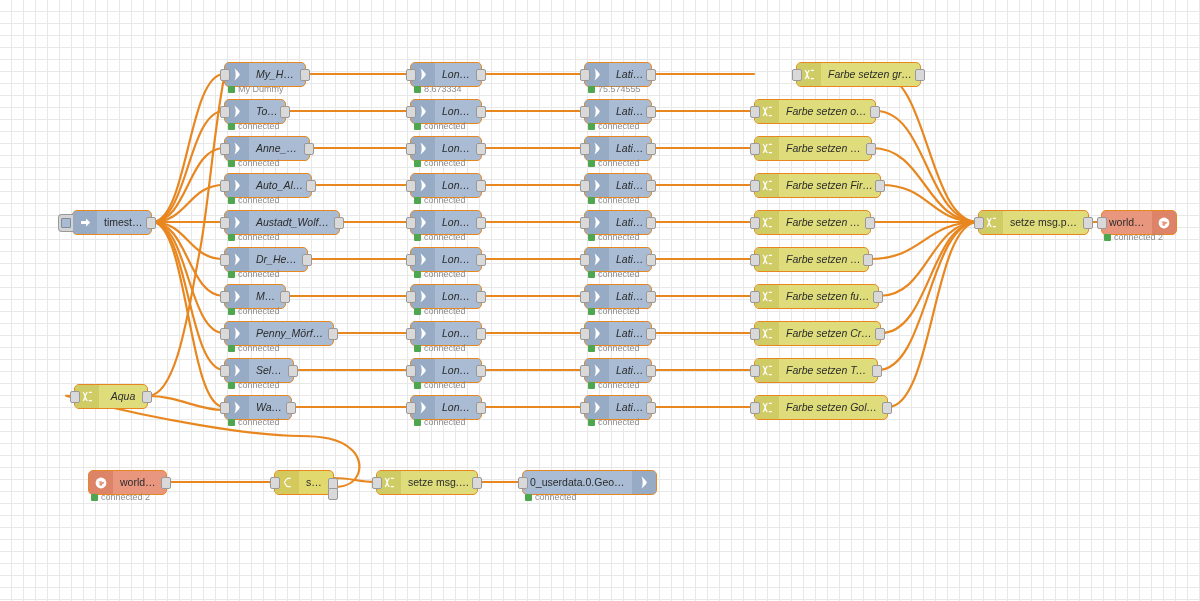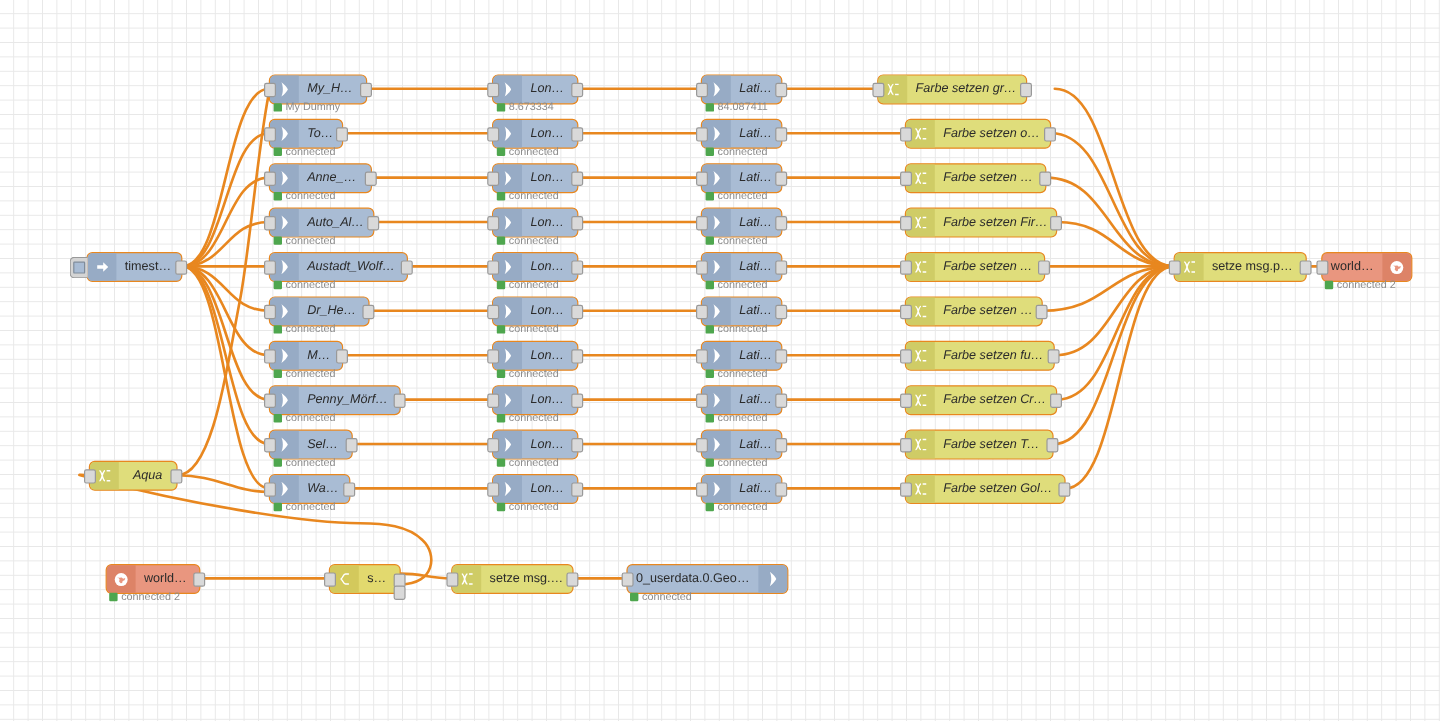--- a/index.html
+++ b/index.html
@@ -480,21 +480,21 @@
           <svg width="13" height="15" viewBox="0 0 13 15">
             <path d="M3.5 1.5c3 2.2 4.6 4.3 5.4 6 -0.8 1.7 -2.4 3.8 -5.4 6 1.6-3.2 1.6-8.8 0-12z" fill="#fff"></path>
           </svg>
         </div>
         <div class="lbl">Latitude</div>
         <div class="port in"></div>
         <div class="port out"></div>
       </div>
       <div class="status" style="left: 588px; top: 84px;">
         <span class="dot"></span>
-        <span>84.087411</span>
+        <span>75.574555</span>
       </div>
       <div class="node t-device italic" style="left: 584px; top: 99px; width: 68px;">
         <div class="ico">
           <svg width="13" height="15" viewBox="0 0 13 15">
             <path d="M3.5 1.5c3 2.2 4.6 4.3 5.4 6 -0.8 1.7 -2.4 3.8 -5.4 6 1.6-3.2 1.6-8.8 0-12z" fill="#fff"></path>
           </svg>
         </div>
         <div class="lbl">Latitude</div>
         <div class="port in"></div>
         <div class="port out"></div>
@@ -611,21 +611,21 @@
         <div class="port in"></div>
         <div class="port out"></div>
       </div>
       <div class="status" style="left: 588px; top: 417px;">
         <span class="dot"></span>
         <span>connected</span>
       </div>
     </div>
 
   <div id="col-colors">
-      <div class="node t-func italic" style="left: 731px; top: 62px; width: 125px;">
+      <div class="node t-func italic" style="left: 796px; top: 62px; width: 125px;">
         <div class="ico">
           <svg width="13" height="13" viewBox="0 0 14 14">
             <path d="M2 2.5c2.5 0 2.5 9 5 9M2 11.5c2.5 0 2.5-9 5-9" stroke="#fff" stroke-width="1.3" fill="none"></path>
             <path d="M8.5 2.5h3.2M8.5 11.5h3.2" stroke="#fff" stroke-width="1.3"></path>
           </svg>
         </div>
         <div class="lbl">Farbe setzen grün</div>
         <div class="port in"></div>
         <div class="port out"></div>
       </div>

